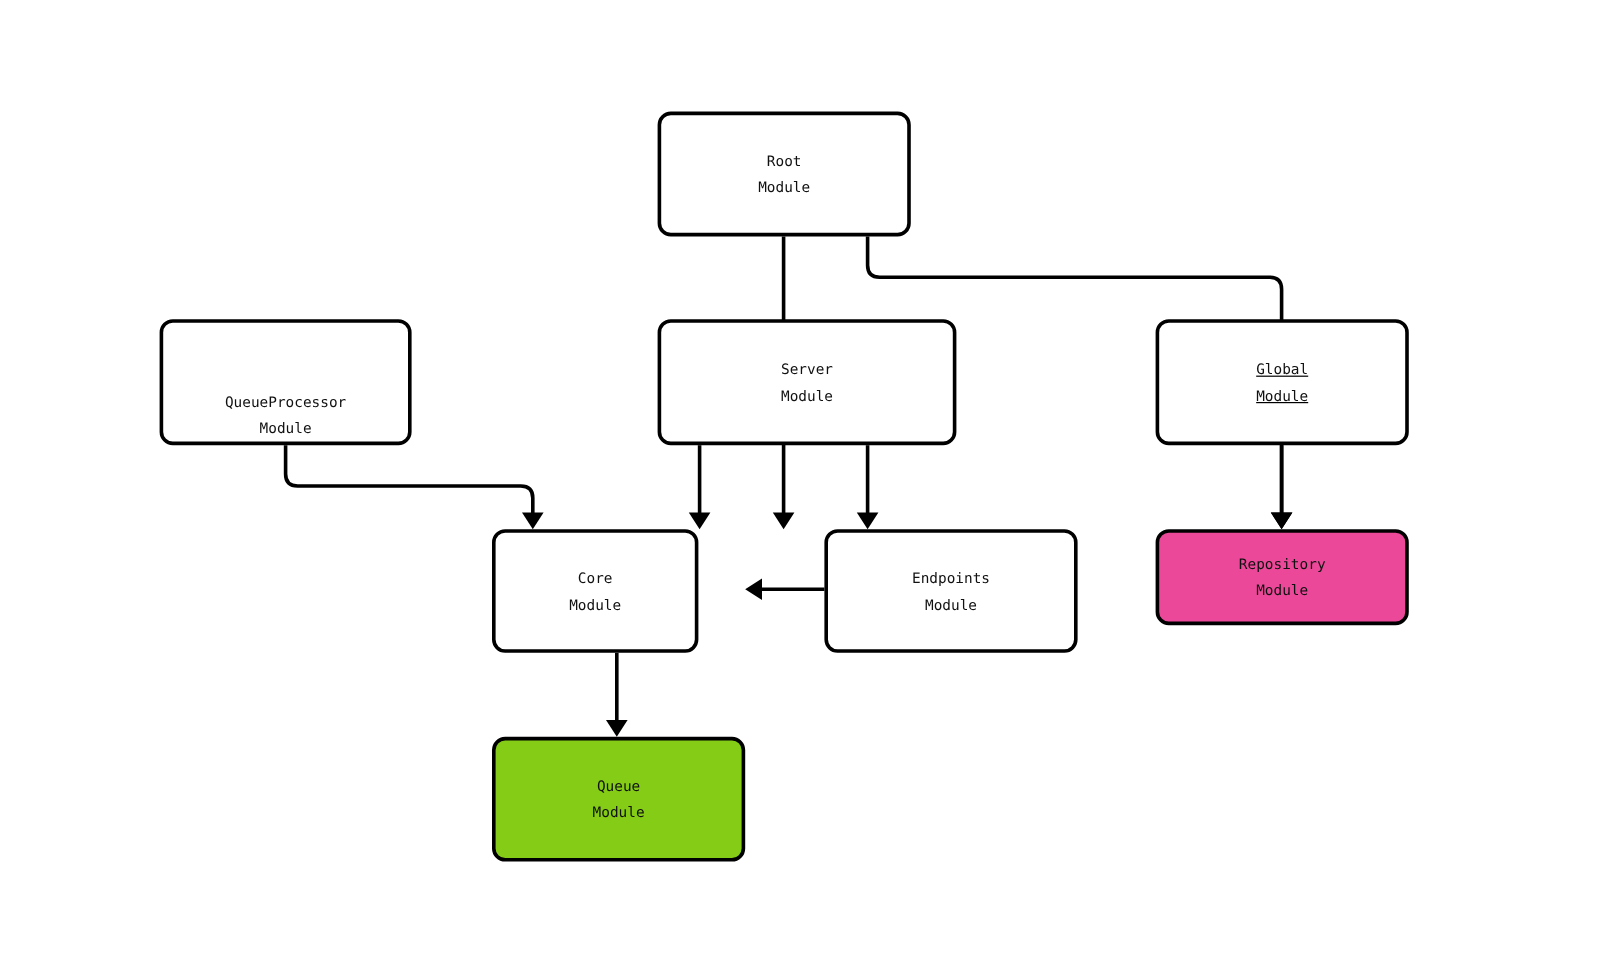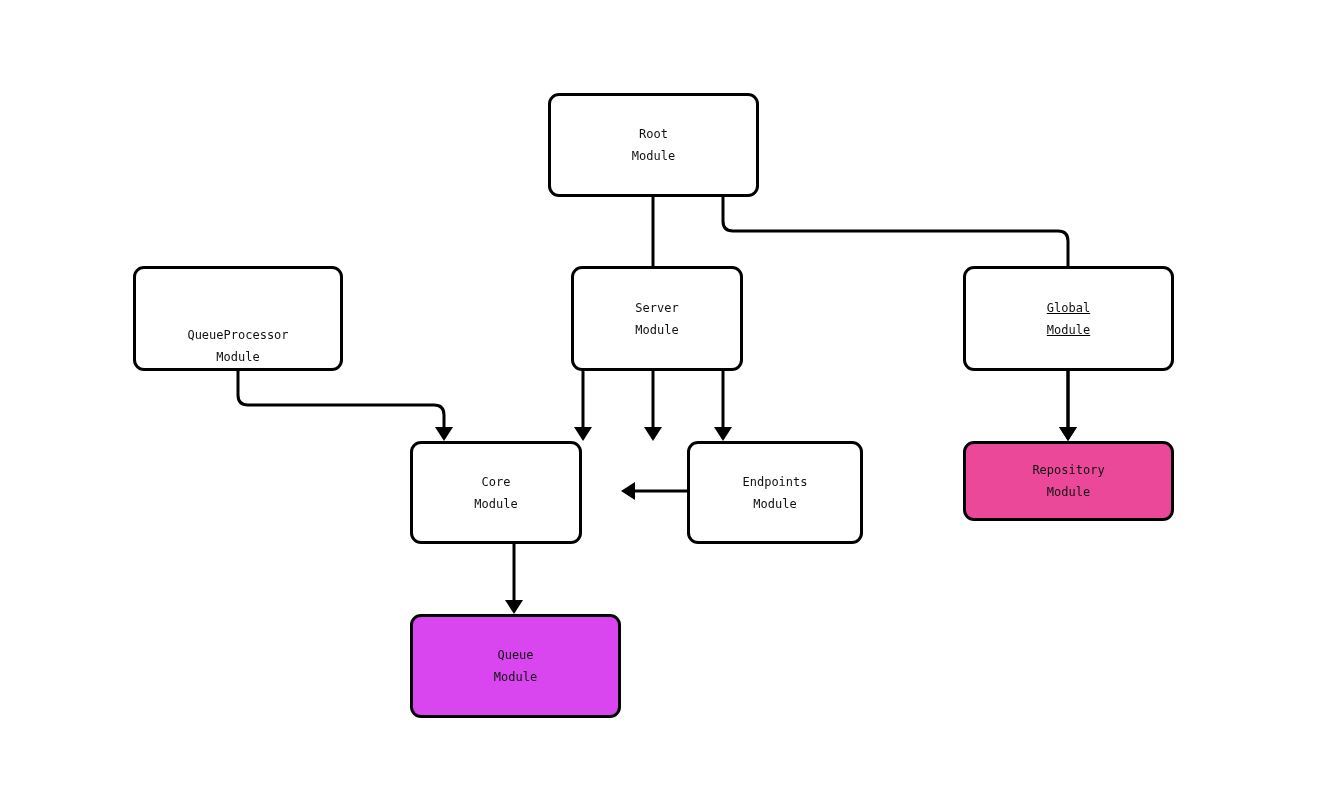--- a/index.html
+++ b/index.html
@@ -71,43 +71,43 @@
   <div class="node" style="left: 548px; top: 93px; width: 211px; height: 104px; border-width: 3px; border-color: rgb(0, 0, 0); border-radius: 11px; background: rgb(255, 255, 255);">
     <span class="node-line">Root</span>
     <span class="node-line">Module</span>
   </div>
 
   <div class="node" style="left: 133px; top: 266px; width: 210px; height: 105px; border-width: 3px; border-color: rgb(0, 0, 0); border-radius: 11px; background: rgb(255, 255, 255); justify-content: flex-end;">
     <span class="node-line">QueueProcessor</span>
     <span class="node-line">Module</span>
   </div>
 
-  <div class="node" style="left: 548px; top: 266px; width: 172px; height: 105px; border-width: 3px; border-color: rgb(0, 0, 0); border-radius: 11px; background: rgb(255, 255, 255); margin-left: 23px;">
+  <div class="node" style="left: 548px; top: 266px; width: 249px; height: 105px; border-width: 3px; border-color: rgb(0, 0, 0); border-radius: 11px; background: rgb(255, 255, 255);">
     <span class="node-line">Server</span>
     <span class="node-line">Module</span>
   </div>
 
   <div class="node" style="left: 963px; top: 266px; width: 211px; height: 105px; border-width: 3px; border-color: rgb(0, 0, 0); border-radius: 11px; background: rgb(255, 255, 255); text-decoration: underline;">
     <span class="node-line">Global</span>
     <span class="node-line">Module</span>
   </div>
 
   <div class="node" style="left: 410px; top: 441px; width: 172px; height: 103px; border-width: 3px; border-color: rgb(0, 0, 0); border-radius: 11px; background: rgb(255, 255, 255);">
     <span class="node-line">Core</span>
     <span class="node-line">Module</span>
   </div>
 
-  <div class="node" style="left: 687px; top: 441px; width: 176px; height: 103px; border-width: 3px; border-color: rgb(0, 0, 0); border-radius: 11px; background: rgb(255, 255, 255);">
+  <div class="node" style="left: 687px; top: 441px; width: 211px; height: 103px; border-width: 3px; border-color: rgb(0, 0, 0); border-radius: 11px; background: rgb(255, 255, 255);">
     <span class="node-line">Endpoints</span>
     <span class="node-line">Module</span>
   </div>
 
   <div class="node" style="left: 963px; top: 441px; width: 211px; height: 80px; border-width: 3px; border-color: rgb(0, 0, 0); border-radius: 11px; background: #ec4899;">
     <span class="node-line">Repository</span>
     <span class="node-line">Module</span>
   </div>
 
-  <div class="node" style="left: 410px; top: 614px; width: 211px; height: 104px; border-width: 3px; border-color: rgb(0, 0, 0); border-radius: 11px; background: #d946ef;">
+  <div class="node" style="left: 410px; top: 614px; width: 211px; height: 104px; border-width: 3px; border-color: rgb(0, 0, 0); border-radius: 11px; background: #84cc16;">
     <span class="node-line">Queue</span>
     <span class="node-line">Module</span>
   </div>
 
 </div>
 
 </body></html>

